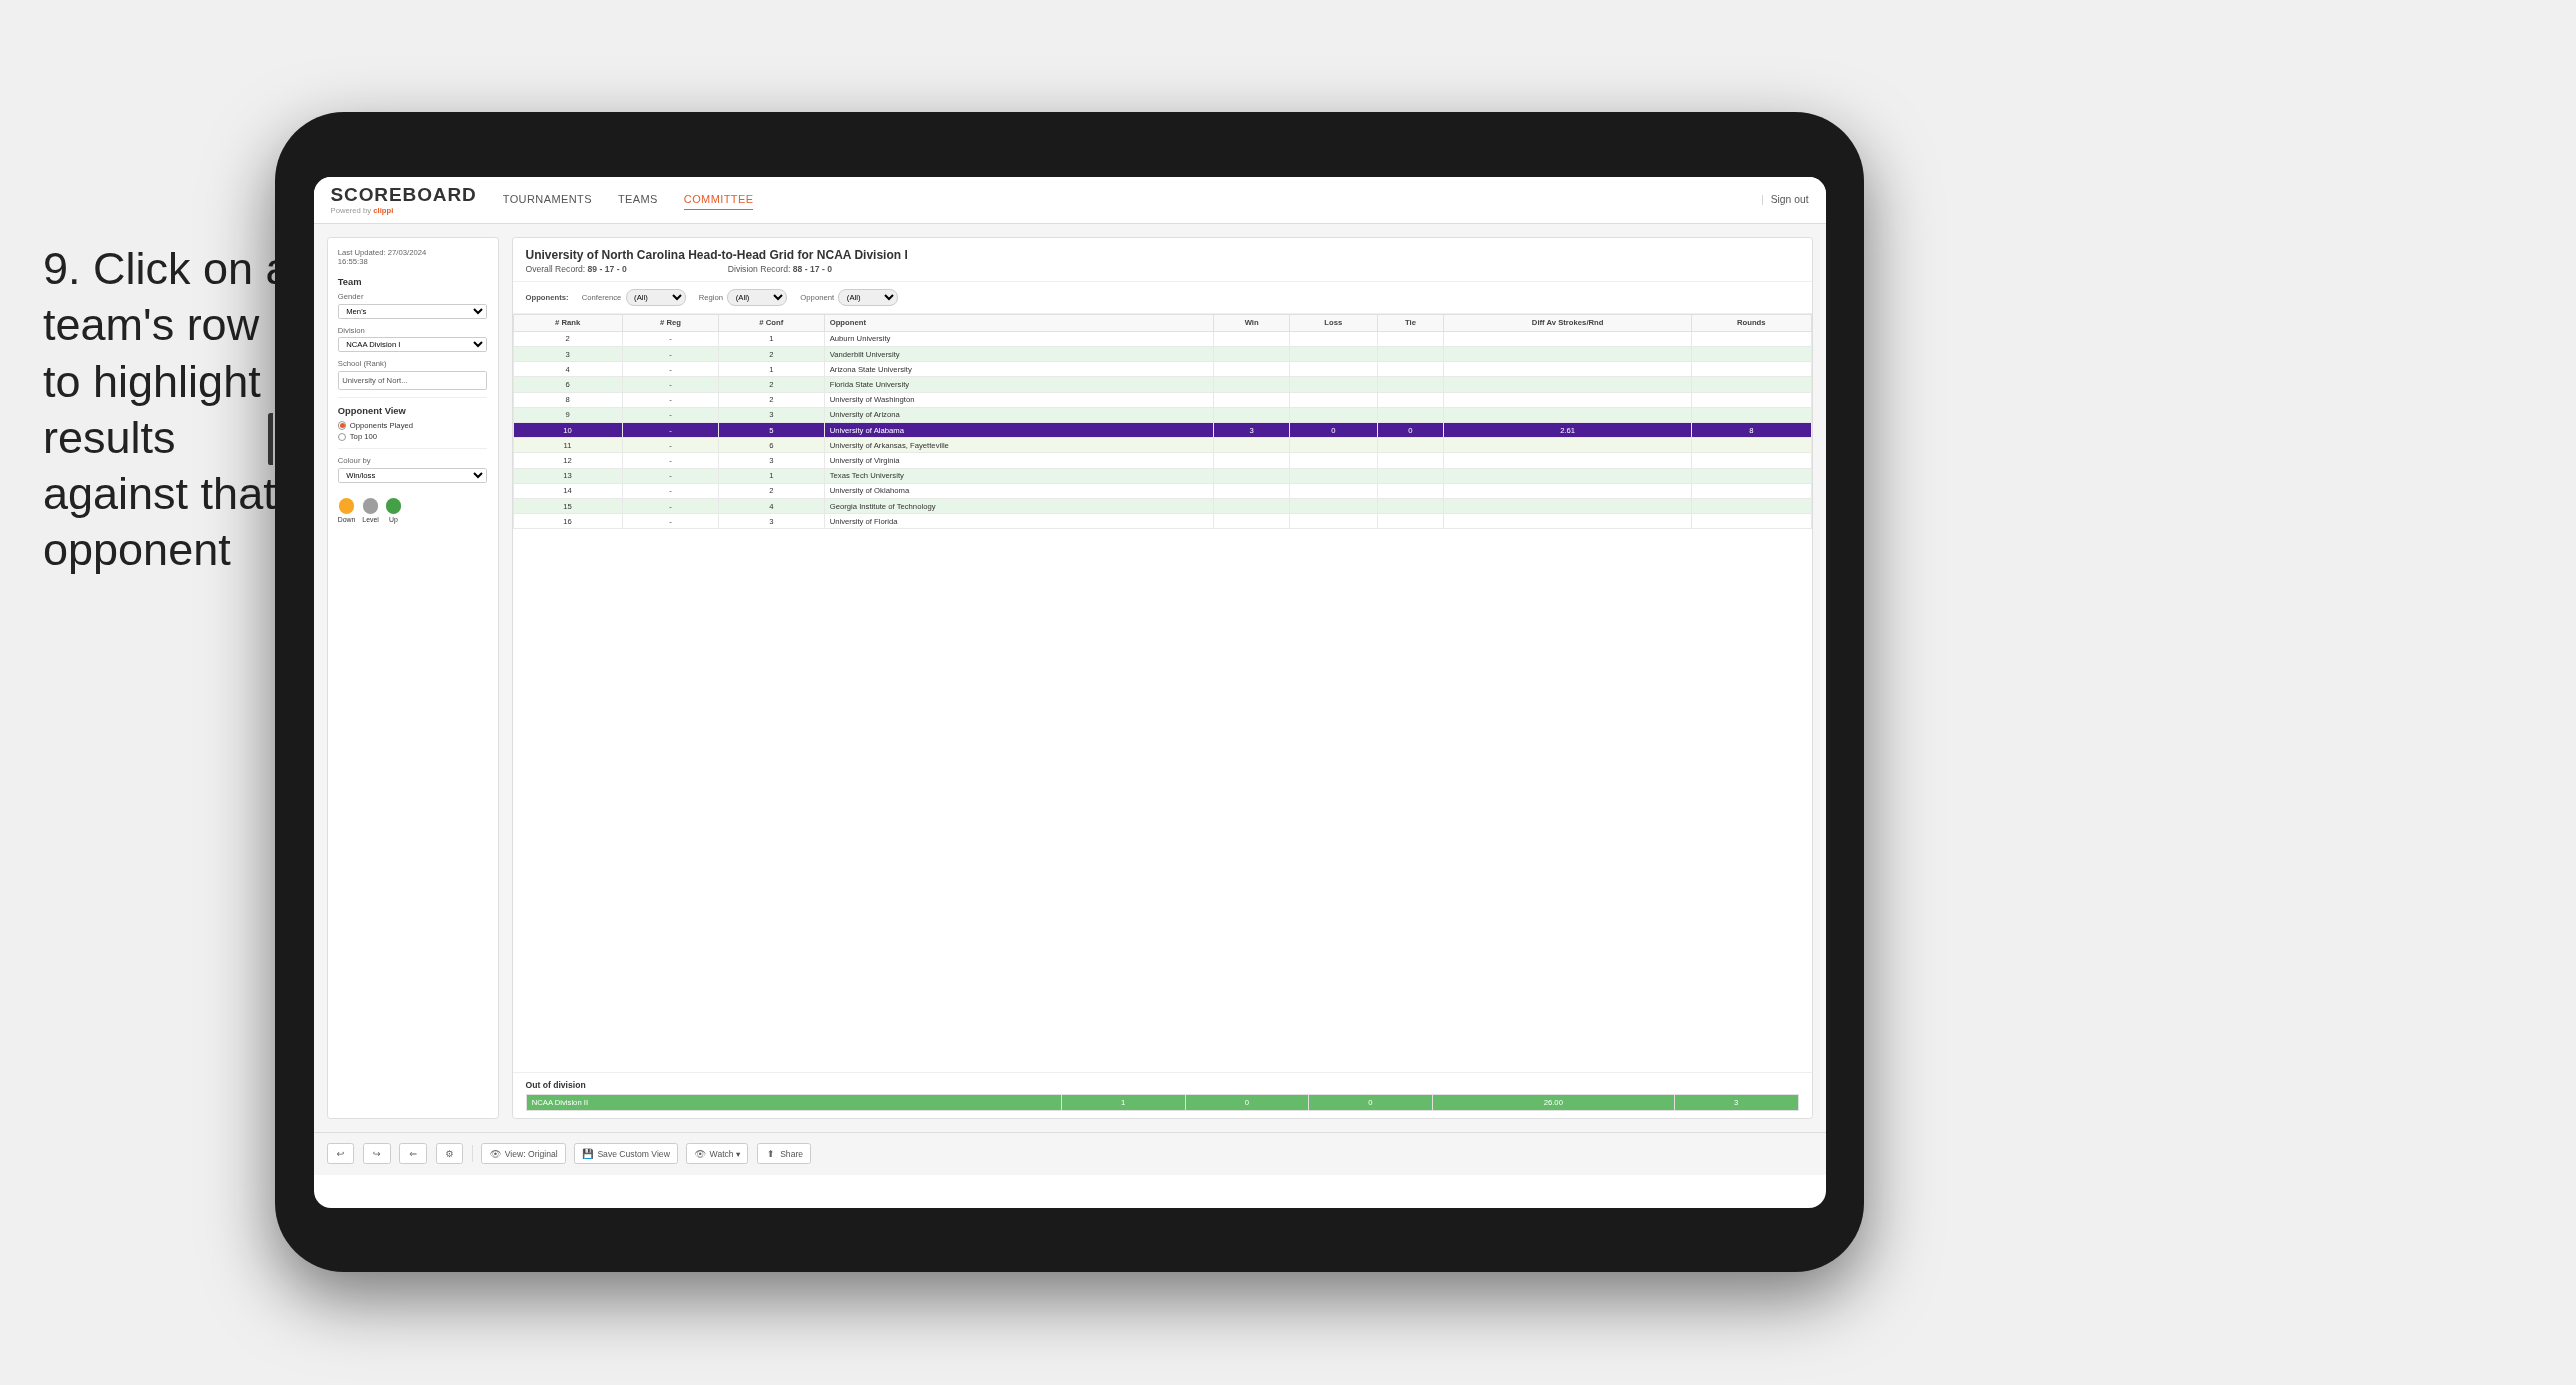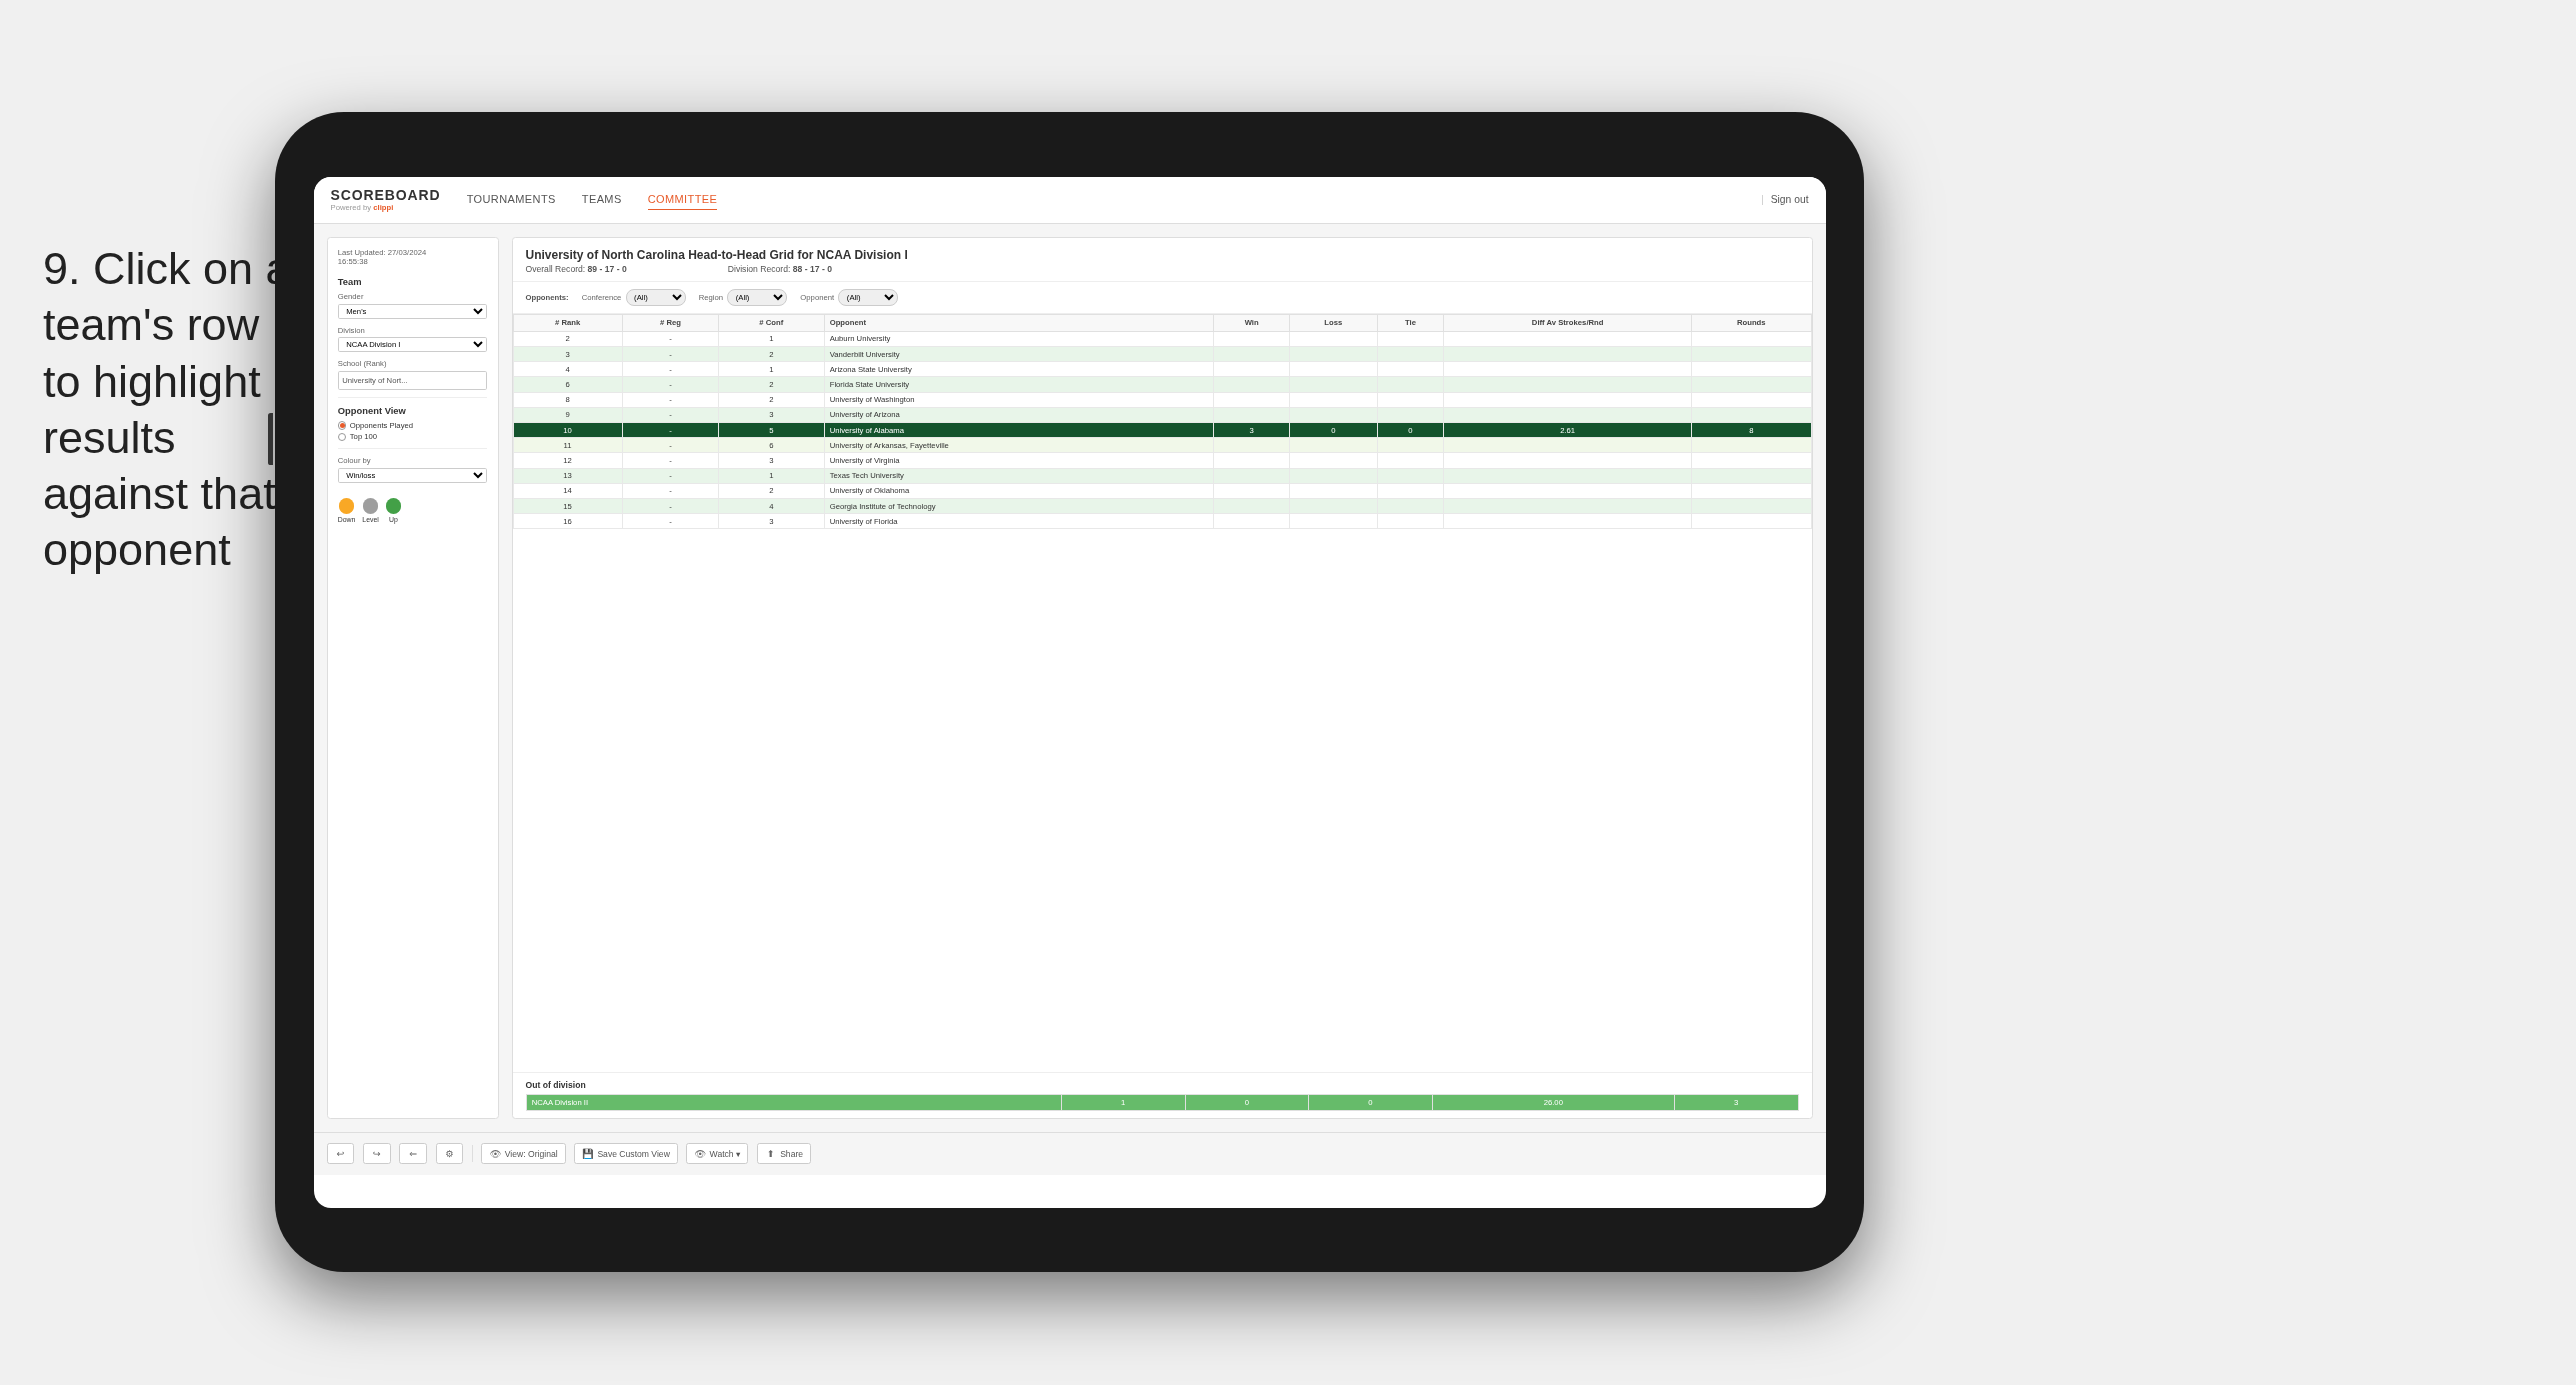--- a/index.html
+++ b/index.html
@@ -58,21 +58,21 @@
       padding: 0 17px;
     }
 
     .brand {
       display: flex;
       flex-direction: column;
       margin-right: 26px;
     }
 
     .brand-scoreboard {
-      font-size: 14px;
+      font-size: 19px;
       font-weight: 900;
       color: #333;
       letter-spacing: 0.9px;
     }
 
     .brand-powered {
       font-size: 7.7px;
       color: #999;
     }
 
@@ -367,21 +367,21 @@
 
     tbody td.center {
       text-align: center;
     }
 
     .row-light-green {
       background: #e8f5e9;
     }
 
     .row-highlighted {
-      background: #14532d;
+      background: #4c1d95;
       color: #fff;
     }
 
     .row-highlighted td {
       color: #fff;
     }
 
     .row-very-light-green {
       background: #f1f8e9;
     }

